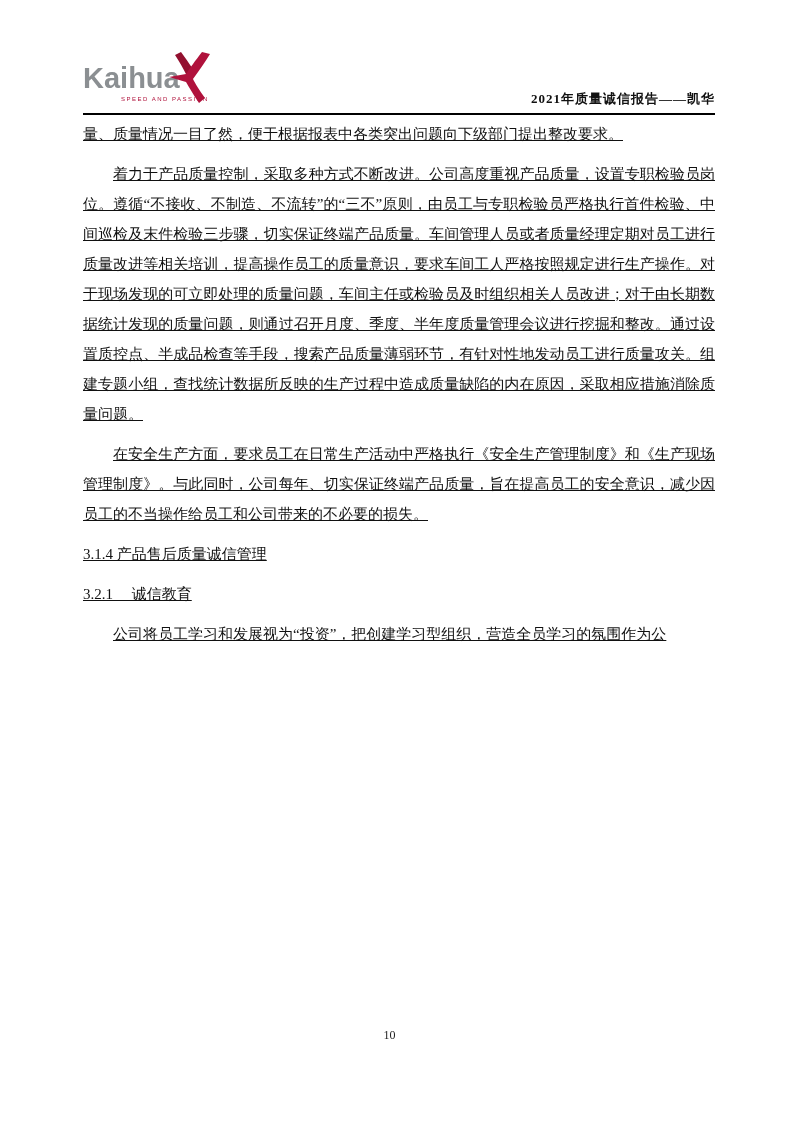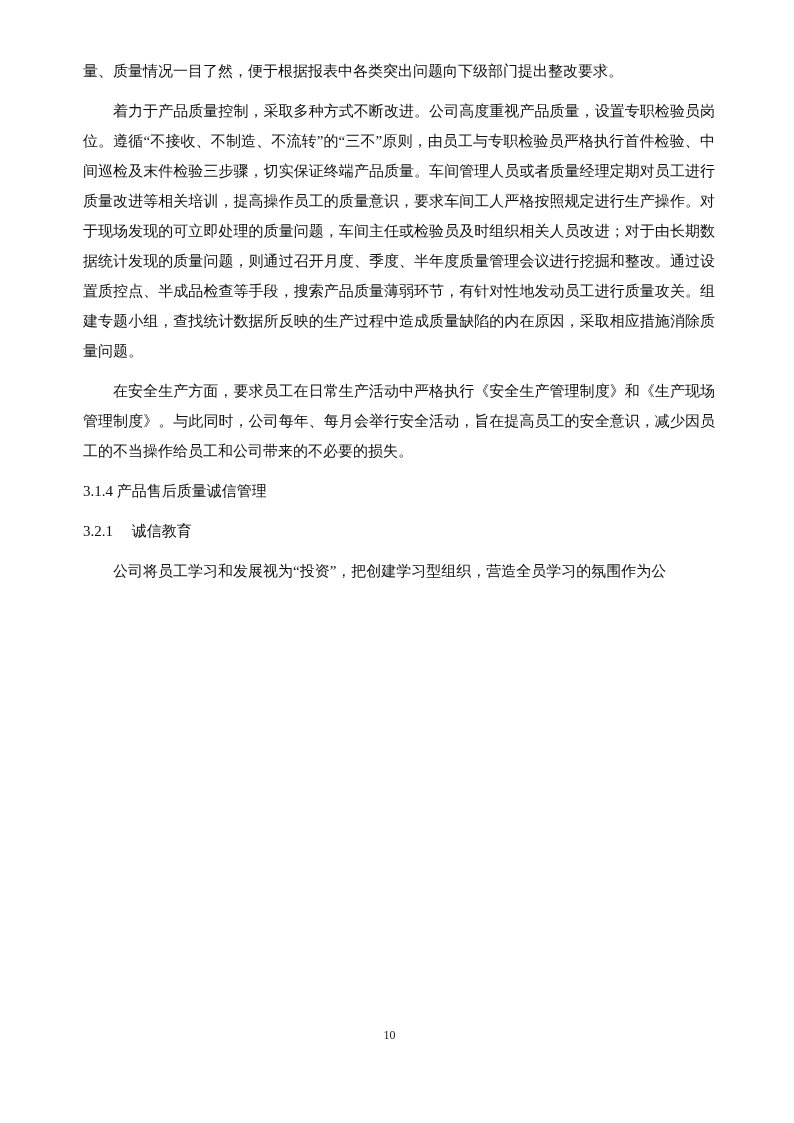--- a/index.html
+++ b/index.html
@@ -29,44 +29,59 @@
     padding-bottom: 2px;
     white-space: nowrap;
   }
   .body {
     padding-top: 4px;
     height: 910px;
     overflow: hidden;
     font-size: 15px;
     line-height: 30px;
     text-align: justify;
+    text-decoration: underline;
   }
   .body p { margin: 0 0 10px 0; }
   p.continuation { text-indent: 0; }
   p.para { text-indent: 2em; }
   p.heading { text-indent: 0; margin: 4px 0 10px 0; }
   .footer {
     position: absolute;
     left: 0; right: 15px;
     top: 1028px;
     text-align: center;
     font-size: 12px;
     color: #222;
   }
 </style>
 </head>
 <body>
 
 <div class="page">
 
+  <div class="header">
+    <div class="logo">
+      <svg width="130" height="54" viewBox="0 0 130 54">
+        <text x="0" y="36" font-family="Liberation Sans, sans-serif" font-size="29" font-weight="bold" fill="#8b8f92">Kaihua</text>
+
+        <g fill="#b0123c">
+          <path d="M92 3 L98 0 C 104 8 108 14 111 19 L104 24 C 100 16 96 9 92 3 Z" fill="#93102f"></path>
+          <path d="M127 2 L119 0 C 112 9 107 16 103 22 L86 25 L103 30 C 106 35 110 42 116 51 L122 46 C 116 38 112 31 110 27 C 116 19 122 10 127 2 Z"></path>
+        </g>
+        <text x="38" y="49" font-family="Liberation Sans, sans-serif" font-size="6" letter-spacing="1.5" fill="#b0123c">SPEED AND PASSION</text>
+      </svg>
+    </div>
+    <div class="report-title">2021年质量诚信报告——凯华</div>
+  </div>
 
   <div class="body">
     <p class="continuation">量、质量情况一目了然，便于根据报表中各类突出问题向下级部门提出整改要求。</p>
     <p class="para">着力于产品质量控制，采取多种方式不断改进。公司高度重视产品质量，设置专职检验员岗位。遵循“不接收、不制造、不流转”的“三不”原则，由员工与专职检验员严格执行首件检验、中间巡检及末件检验三步骤，切实保证终端产品质量。车间管理人员或者质量经理定期对员工进行质量改进等相关培训，提高操作员工的质量意识，要求车间工人严格按照规定进行生产操作。对于现场发现的可立即处理的质量问题，车间主任或检验员及时组织相关人员改进；对于由长期数据统计发现的质量问题，则通过召开月度、季度、半年度质量管理会议进行挖掘和整改。通过设置质控点、半成品检查等手段，搜索产品质量薄弱环节，有针对性地发动员工进行质量攻关。组建专题小组，查找统计数据所反映的生产过程中造成质量缺陷的内在原因，采取相应措施消除质量问题。</p>
-    <p class="para">在安全生产方面，要求员工在日常生产活动中严格执行《安全生产管理制度》和《生产现场管理制度》。与此同时，公司每年、每月会举行安全活动，旨在提高员工的安全意识，减少因员工的不当操作给员工和公司带来的不必要的损失。</p>
+    <p class="para">在安全生产方面，要求员工在日常生产活动中严格执行《安全生产管理制度》和《生产现场管理制度》。与此同时，公司每年、切实保证终端产品质量，旨在提高员工的安全意识，减少因员工的不当操作给员工和公司带来的不必要的损失。</p>
     <p class="heading">3.1.4 产品售后质量诚信管理</p>
     <p class="heading">3.2.1　 诚信教育</p>
     <p class="para">公司将员工学习和发展视为“投资”，把创建学习型组织，营造全员学习的氛围作为公</p>
   </div>
 
   <div class="footer">
     <span>10</span>
   </div>
 
 </div>

